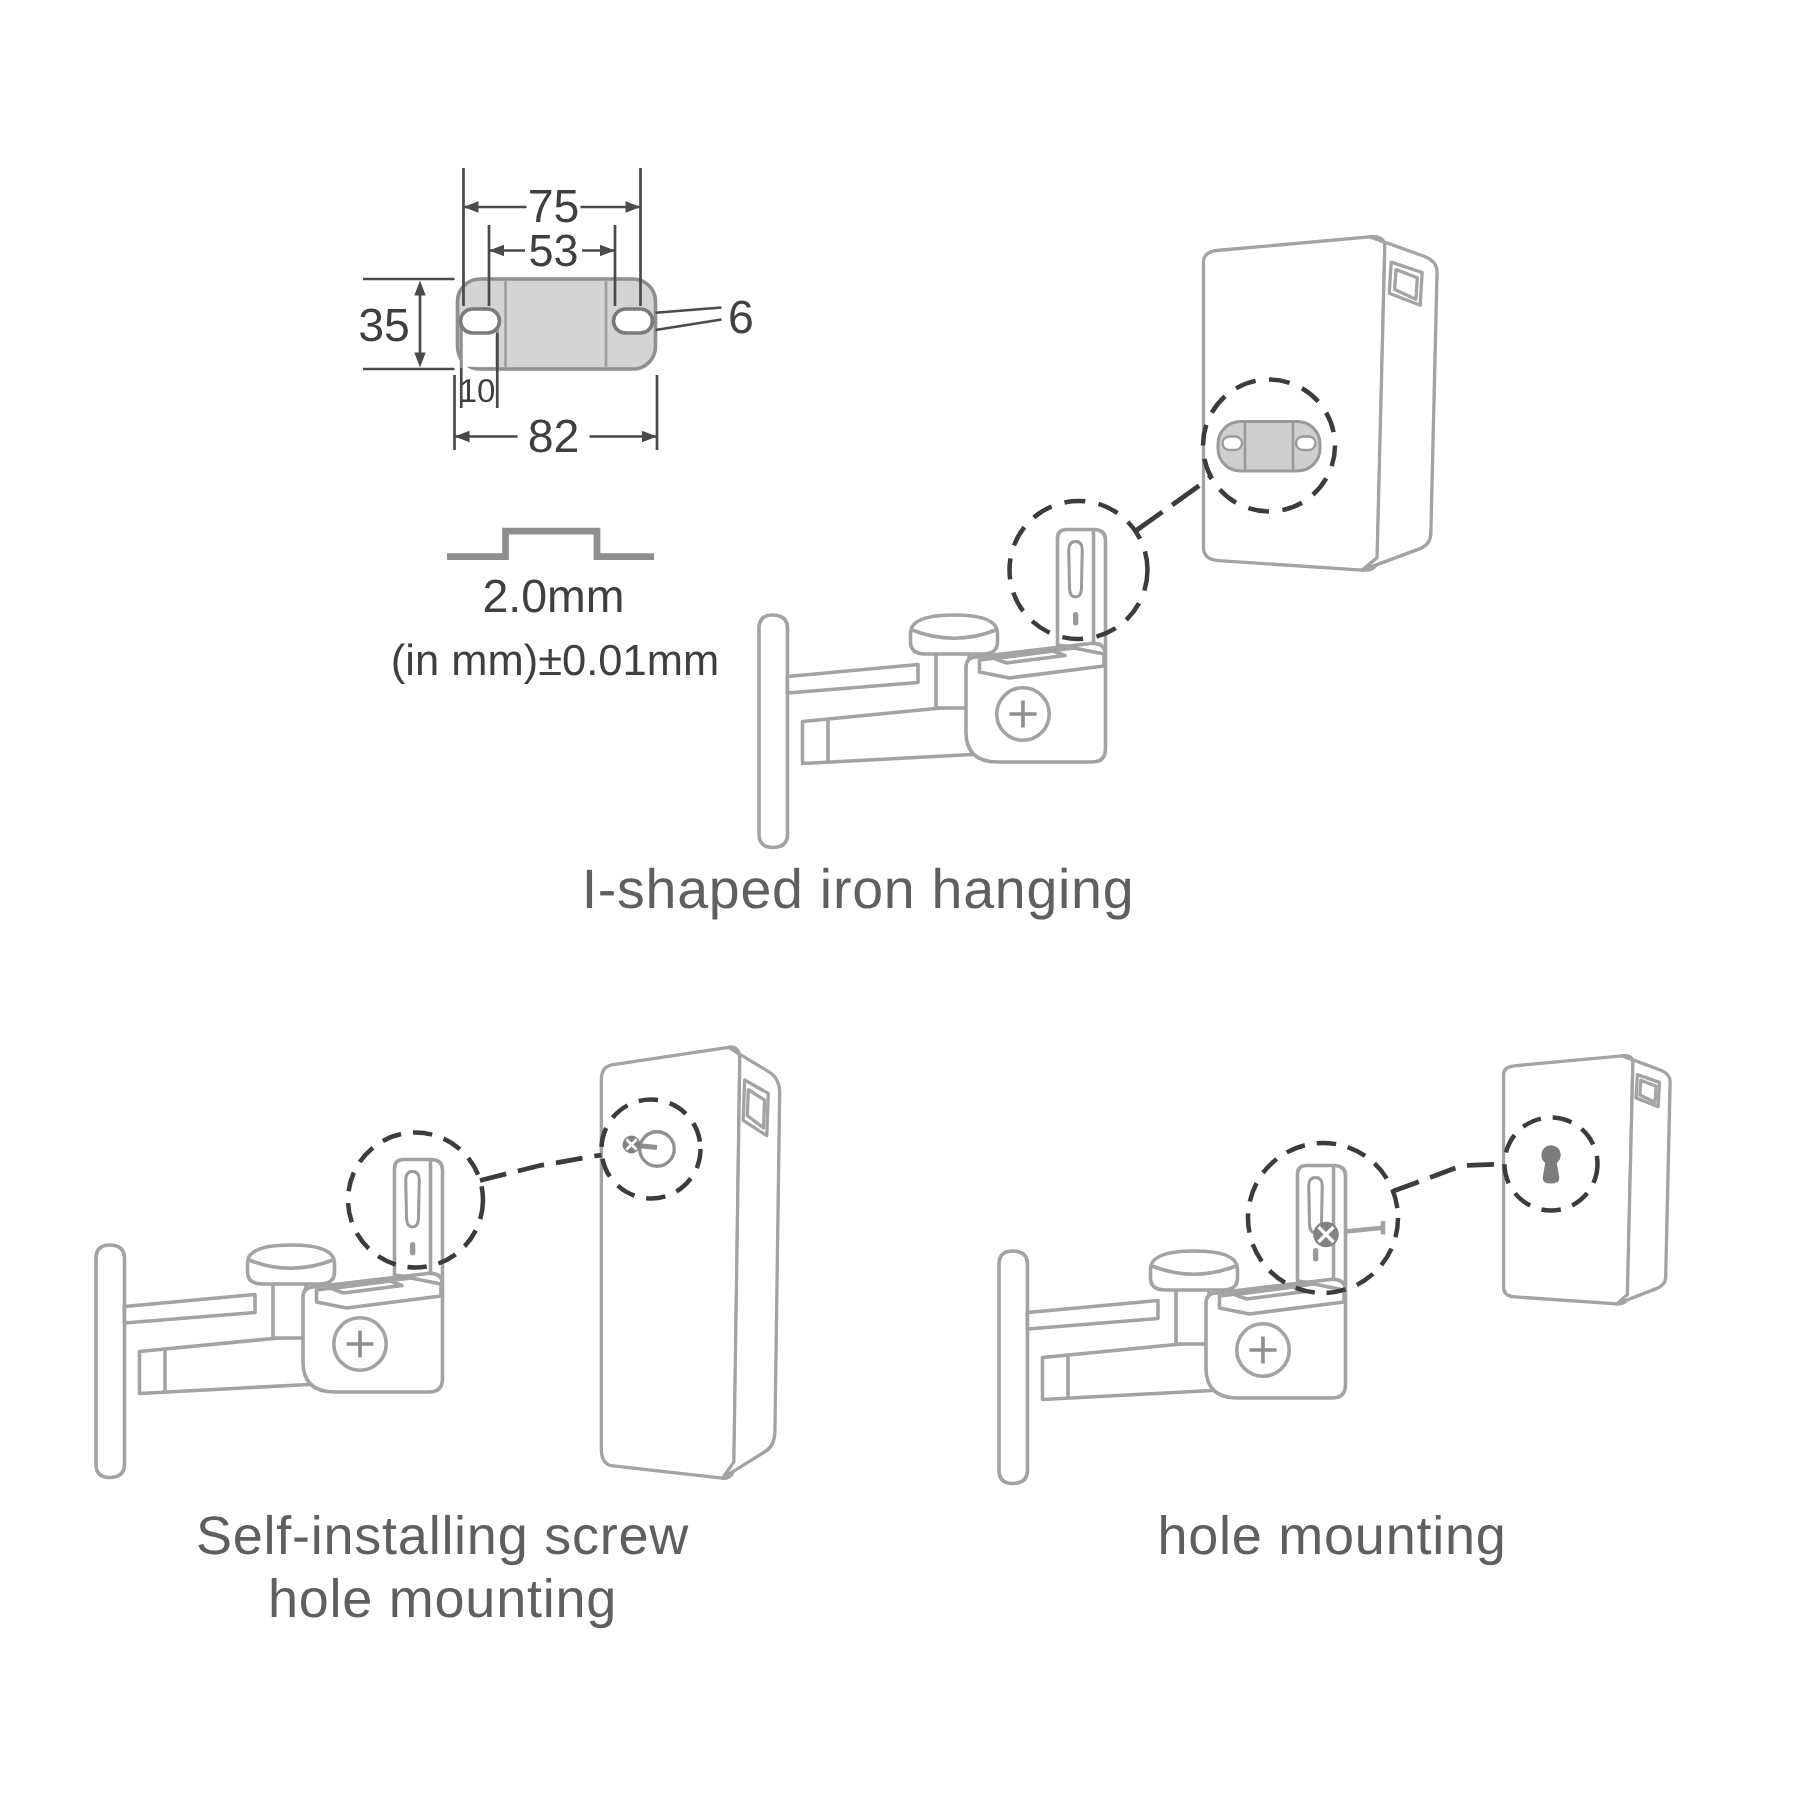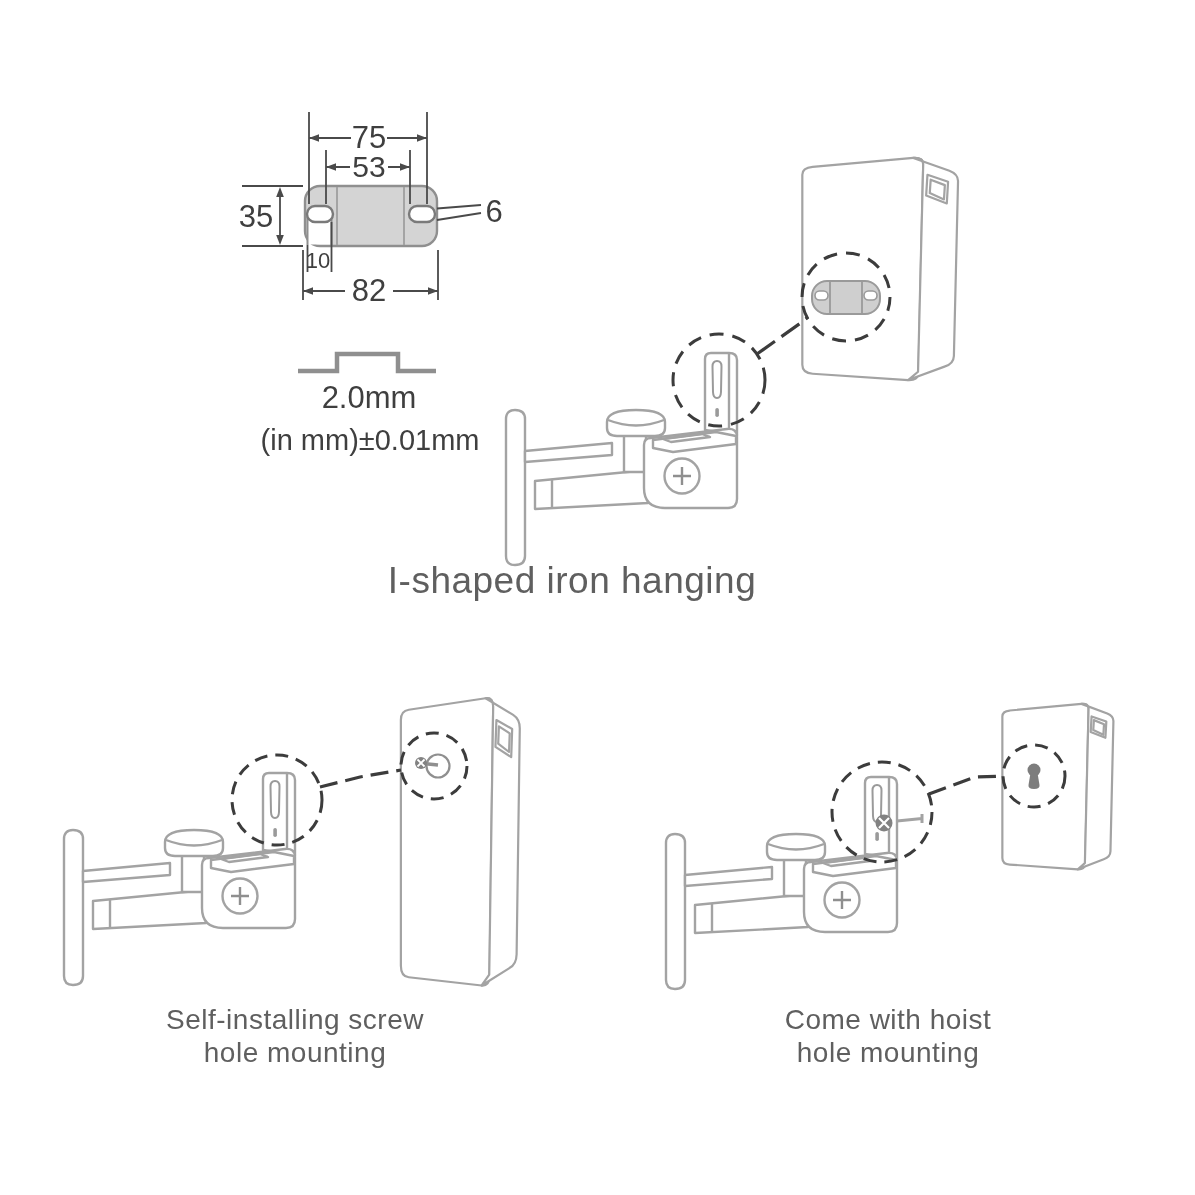--- a/index.html
+++ b/index.html
@@ -9,21 +9,21 @@
     font-family:"Liberation Sans", sans-serif;
     position:relative;
     overflow:hidden;
   }
   #stage{position:absolute;left:0;top:0;width:1195px;height:950px;}
   svg{position:absolute;left:0;top:0;}
   .caption{
     position:absolute;
     text-align:center;
     color:#5f5f5f;
-    font-size:28px;
+    font-size:36px;
     line-height:1.18;
     letter-spacing:0.5px;
     white-space:nowrap;
   }
   .dim-text{
     font-family:"Liberation Sans", sans-serif;
     fill:#3f3f3f;
   }
 </style>
 </head>
@@ -166,25 +166,24 @@
     <g>
       <path d="M897,821 L922,818.5 M922,814 L922,823" stroke="#a3a3a3" stroke-width="3" fill="none"></path>
       <circle cx="884" cy="823" r="8.5" fill="#828282" stroke="none"></circle>
       <path d="M879,818 L889,828 M889,818 L879,828" stroke="#ffffff" stroke-width="2.2" fill="none"></path>
     </g>
     <circle cx="882" cy="812" r="50" fill="none" stroke="#3c3c3c" stroke-width="3" stroke-dasharray="13 8"></circle>
     <polyline points="929,794 975,777 1004,776" fill="none" stroke="#3c3c3c" stroke-width="3.2" stroke-dasharray="18 8"></polyline>
   </g>
 </svg>
 
-<div class="caption" style="left:272px;top:559px;width:600px;font-size:37px;text-align:center;">I-shaped iron hanging</div>
+<div class="caption" style="left:272px;top:571px;width:600px;font-size:37px;text-align:center;">I-shaped iron hanging</div>
 
 <div class="caption" style="left:45px;top:1003px;width:500px;">
   <div>Self-installing screw</div>
   <div>hole mounting</div>
 </div>
 
 <div class="caption" style="left:638px;top:1003px;width:500px;">
-  <div>Come with hoist</div>
   <div>hole mounting</div>
 </div>
 
 </div>
 
 </body></html>

